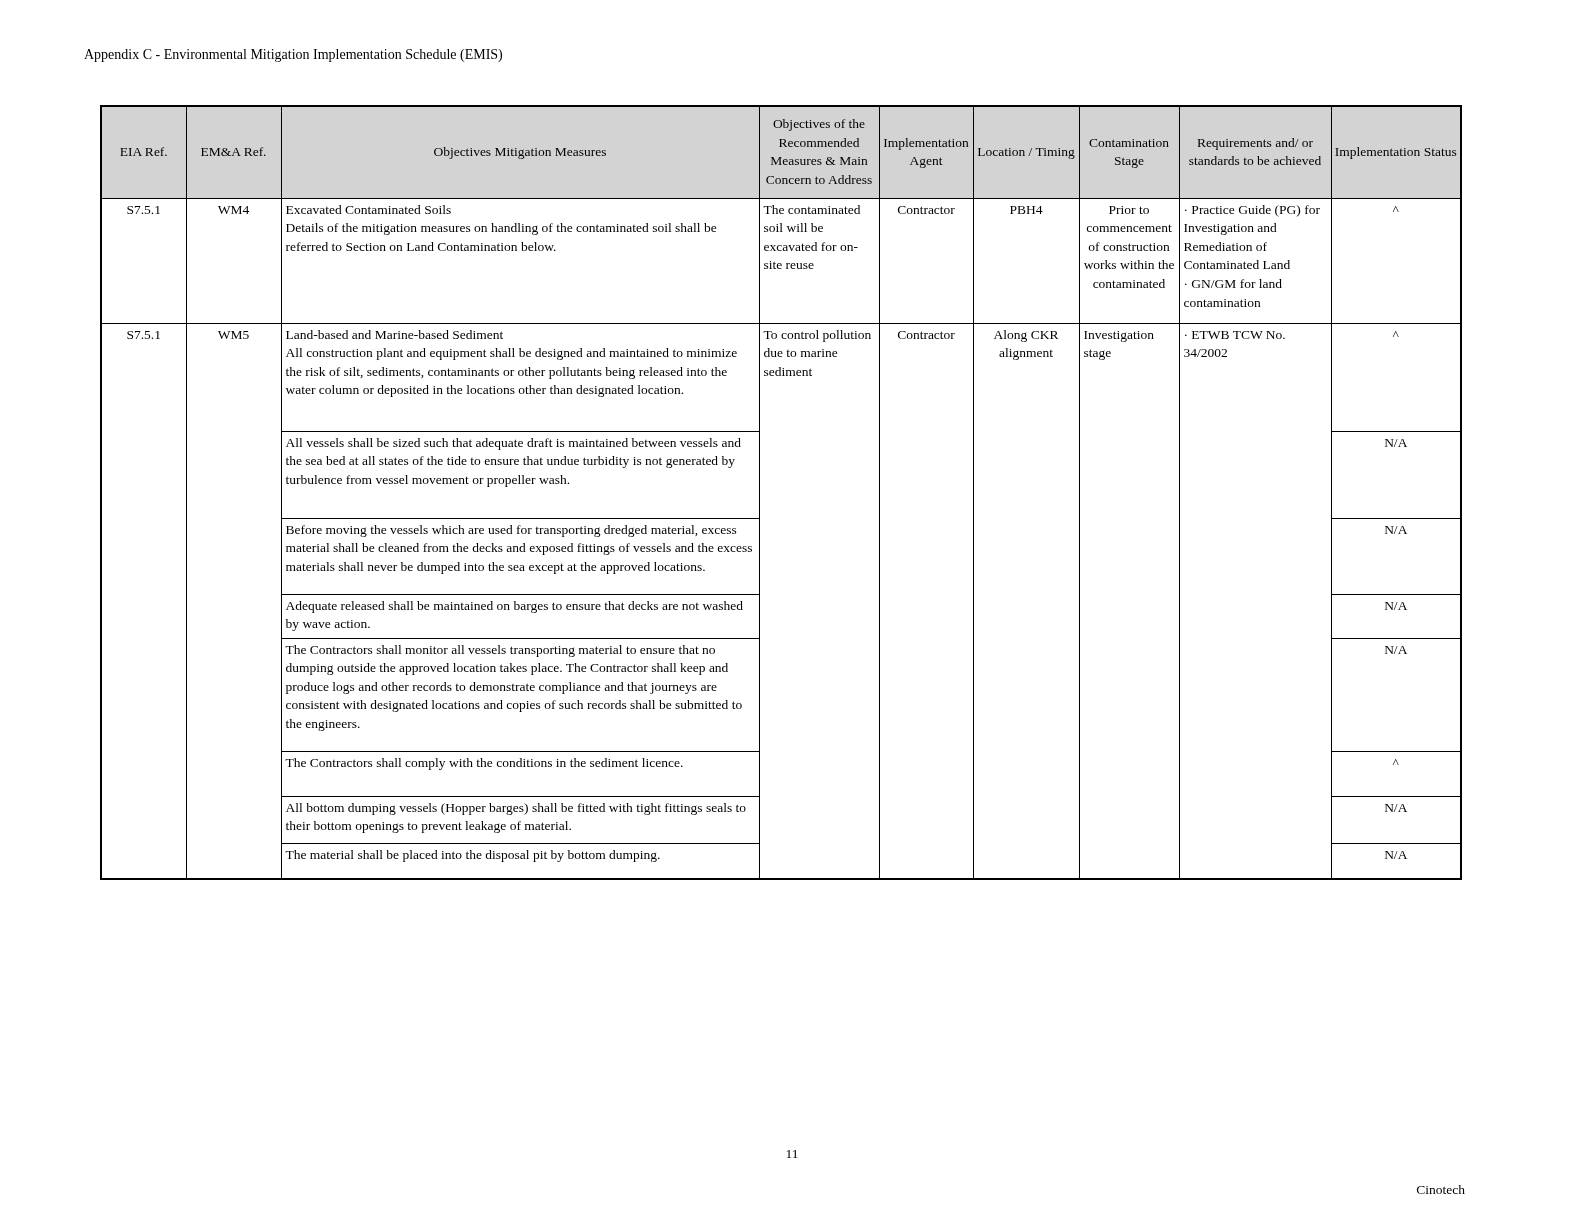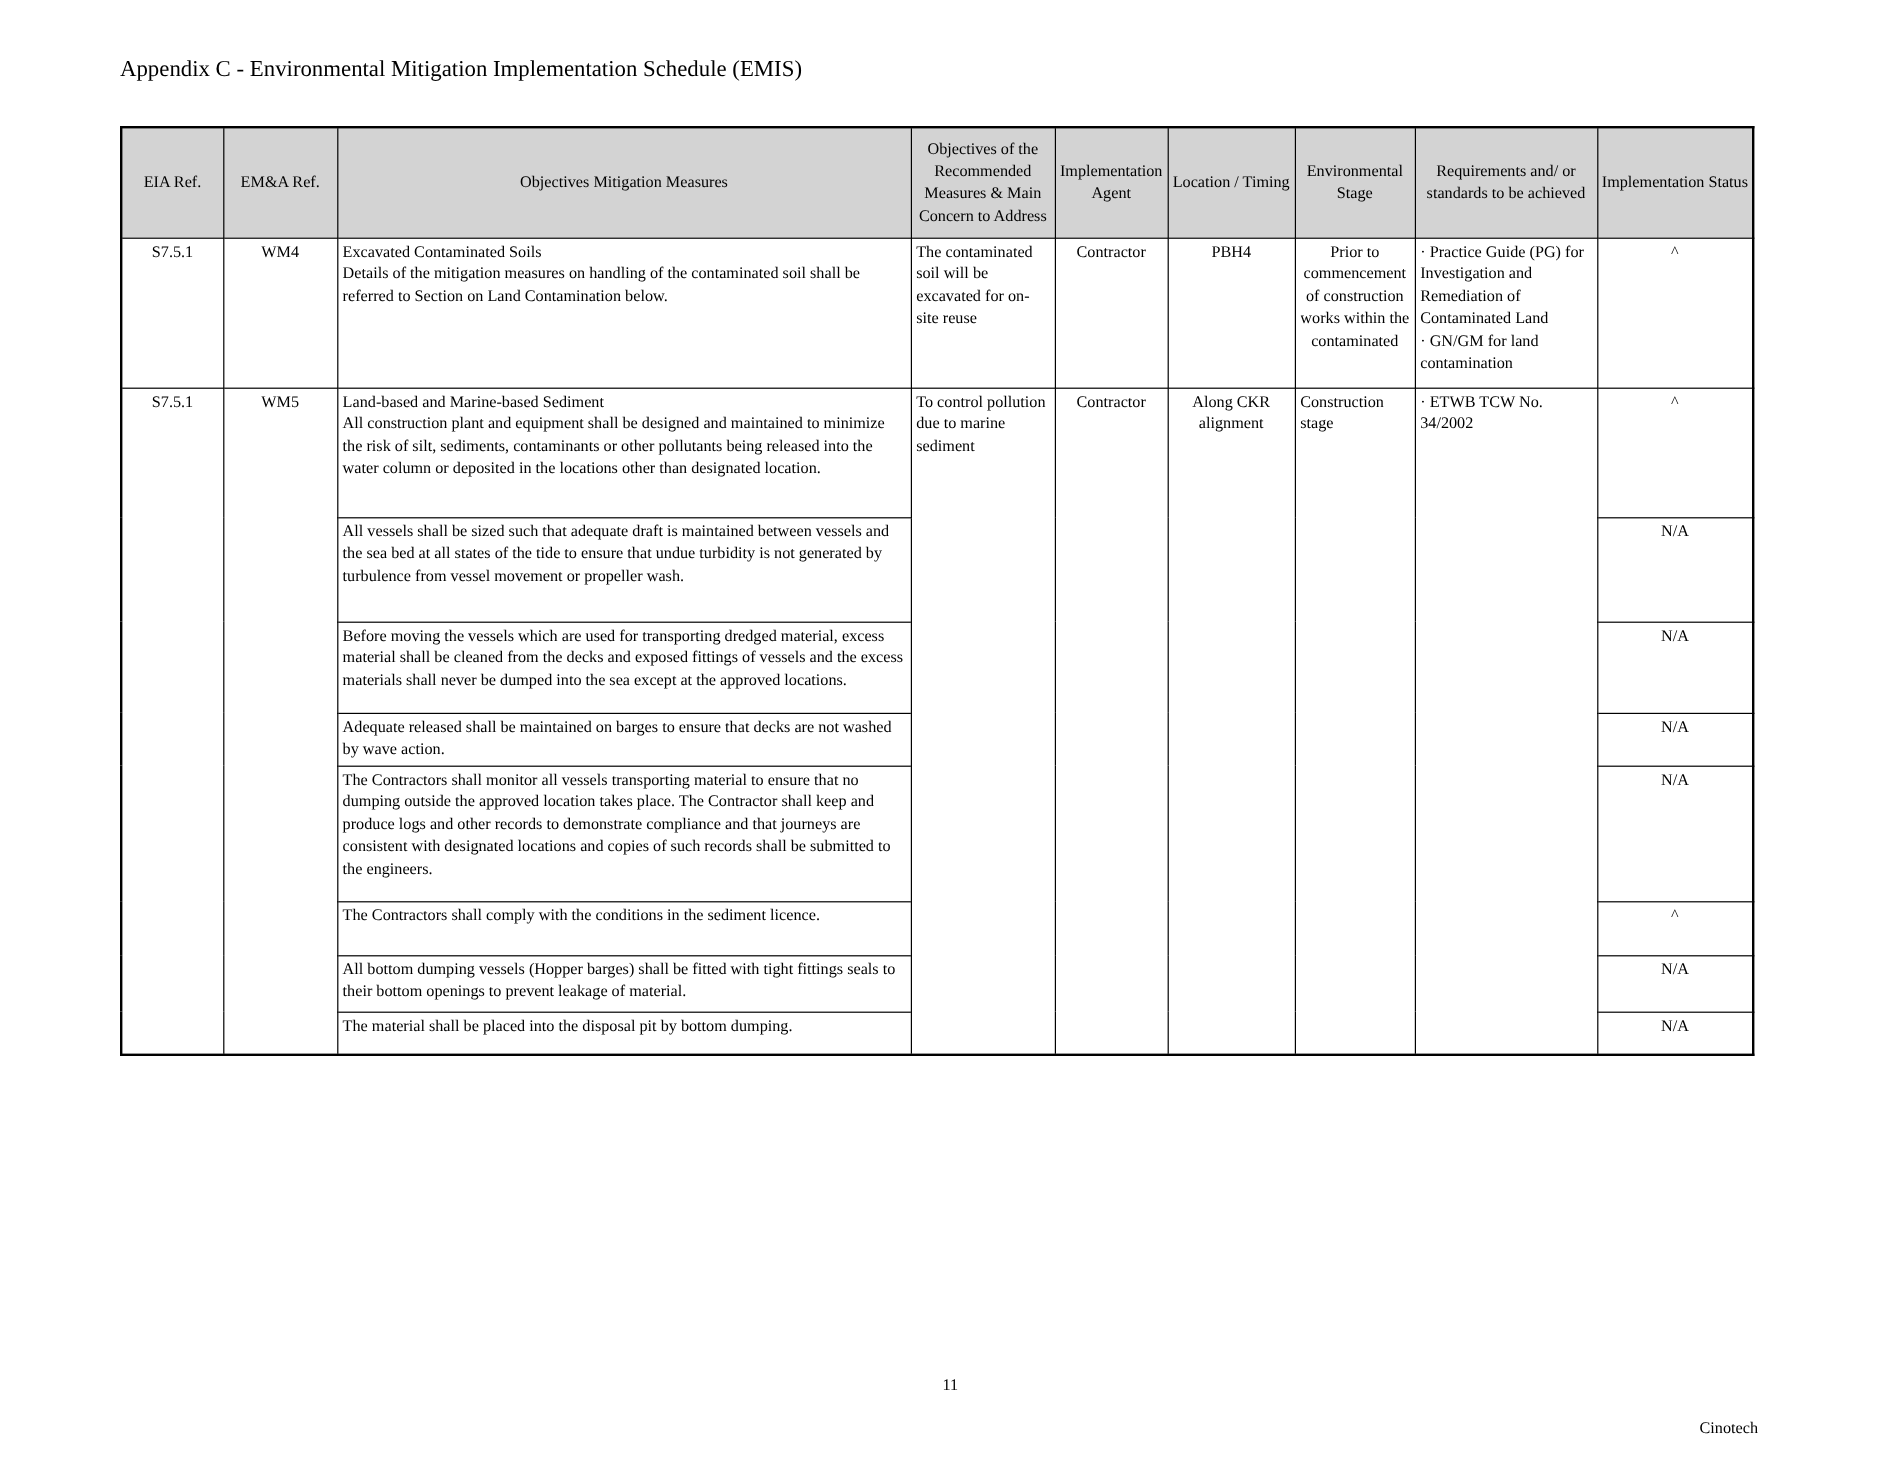--- a/index.html
+++ b/index.html
@@ -8,23 +8,23 @@
     width: 1584px;
     height: 1223px;
     background: #ffffff;
     color: #000000;
     font-family: "Liberation Serif", serif;
     font-size: 13.5px;
     position: relative;
   }
   .doc-header {
     position: absolute;
-    left: 100px;
+    left: 84px;
     top: 47px;
-    font-size: 19px;
+    font-size: 14px;
     white-space: nowrap;
   }
   table.emis {
     position: absolute;
     left: 100px;
     top: 105px;
     width: 1360px;
     border-collapse: collapse;
     table-layout: fixed;
     border: 2px solid #000;
@@ -83,21 +83,21 @@
     <col style="width:130px">
   </colgroup>
   <thead>
     <tr style="height:92px">
       <th>EIA Ref.</th>
       <th>EM&amp;A Ref.</th>
       <th>Objectives Mitigation Measures</th>
       <th>Objectives of the Recommended Measures &amp; Main Concern to Address</th>
       <th>Implementation Agent</th>
       <th>Location / Timing</th>
-      <th>Environmental Stage</th>
+      <th>Contamination Stage</th>
       <th>Requirements and/ or standards to be achieved</th>
       <th>Implementation Status</th>
     </tr>
   </thead>
   <tbody>
 
     <tr style="height:125px">
       <td class="center">S7.5.1</td>
       <td class="center">WM4</td>
       <td>
@@ -120,21 +120,21 @@
     <tr style="height:108px">
       <td class="center" rowspan="8">S7.5.1</td>
       <td class="center" rowspan="8">WM5</td>
       <td>
         <div class="measure-title">Land-based and Marine-based Sediment</div>
         <div>All construction plant and equipment shall be designed and maintained to minimize the risk of silt, sediments, contaminants or other pollutants being released into the water column or deposited in the locations other than designated location.</div>
       </td>
       <td rowspan="8">To control pollution due to marine sediment</td>
       <td class="center" rowspan="8">Contractor</td>
       <td class="center" rowspan="8">Along CKR alignment</td>
-      <td rowspan="8">Construction stage</td>
+      <td rowspan="8">Investigation stage</td>
       <td rowspan="8">
         <div>· ETWB TCW No. 34/2002</div>
       </td>
       <td class="center">^</td>
     </tr>
 
     <tr style="height:87px">
       <td>All vessels shall be sized such that adequate draft is maintained between vessels and the sea bed at all states of the tide to ensure that undue turbidity is not generated by turbulence from vessel movement or propeller wash.</td>
       <td class="center">N/A</td>
     </tr>

